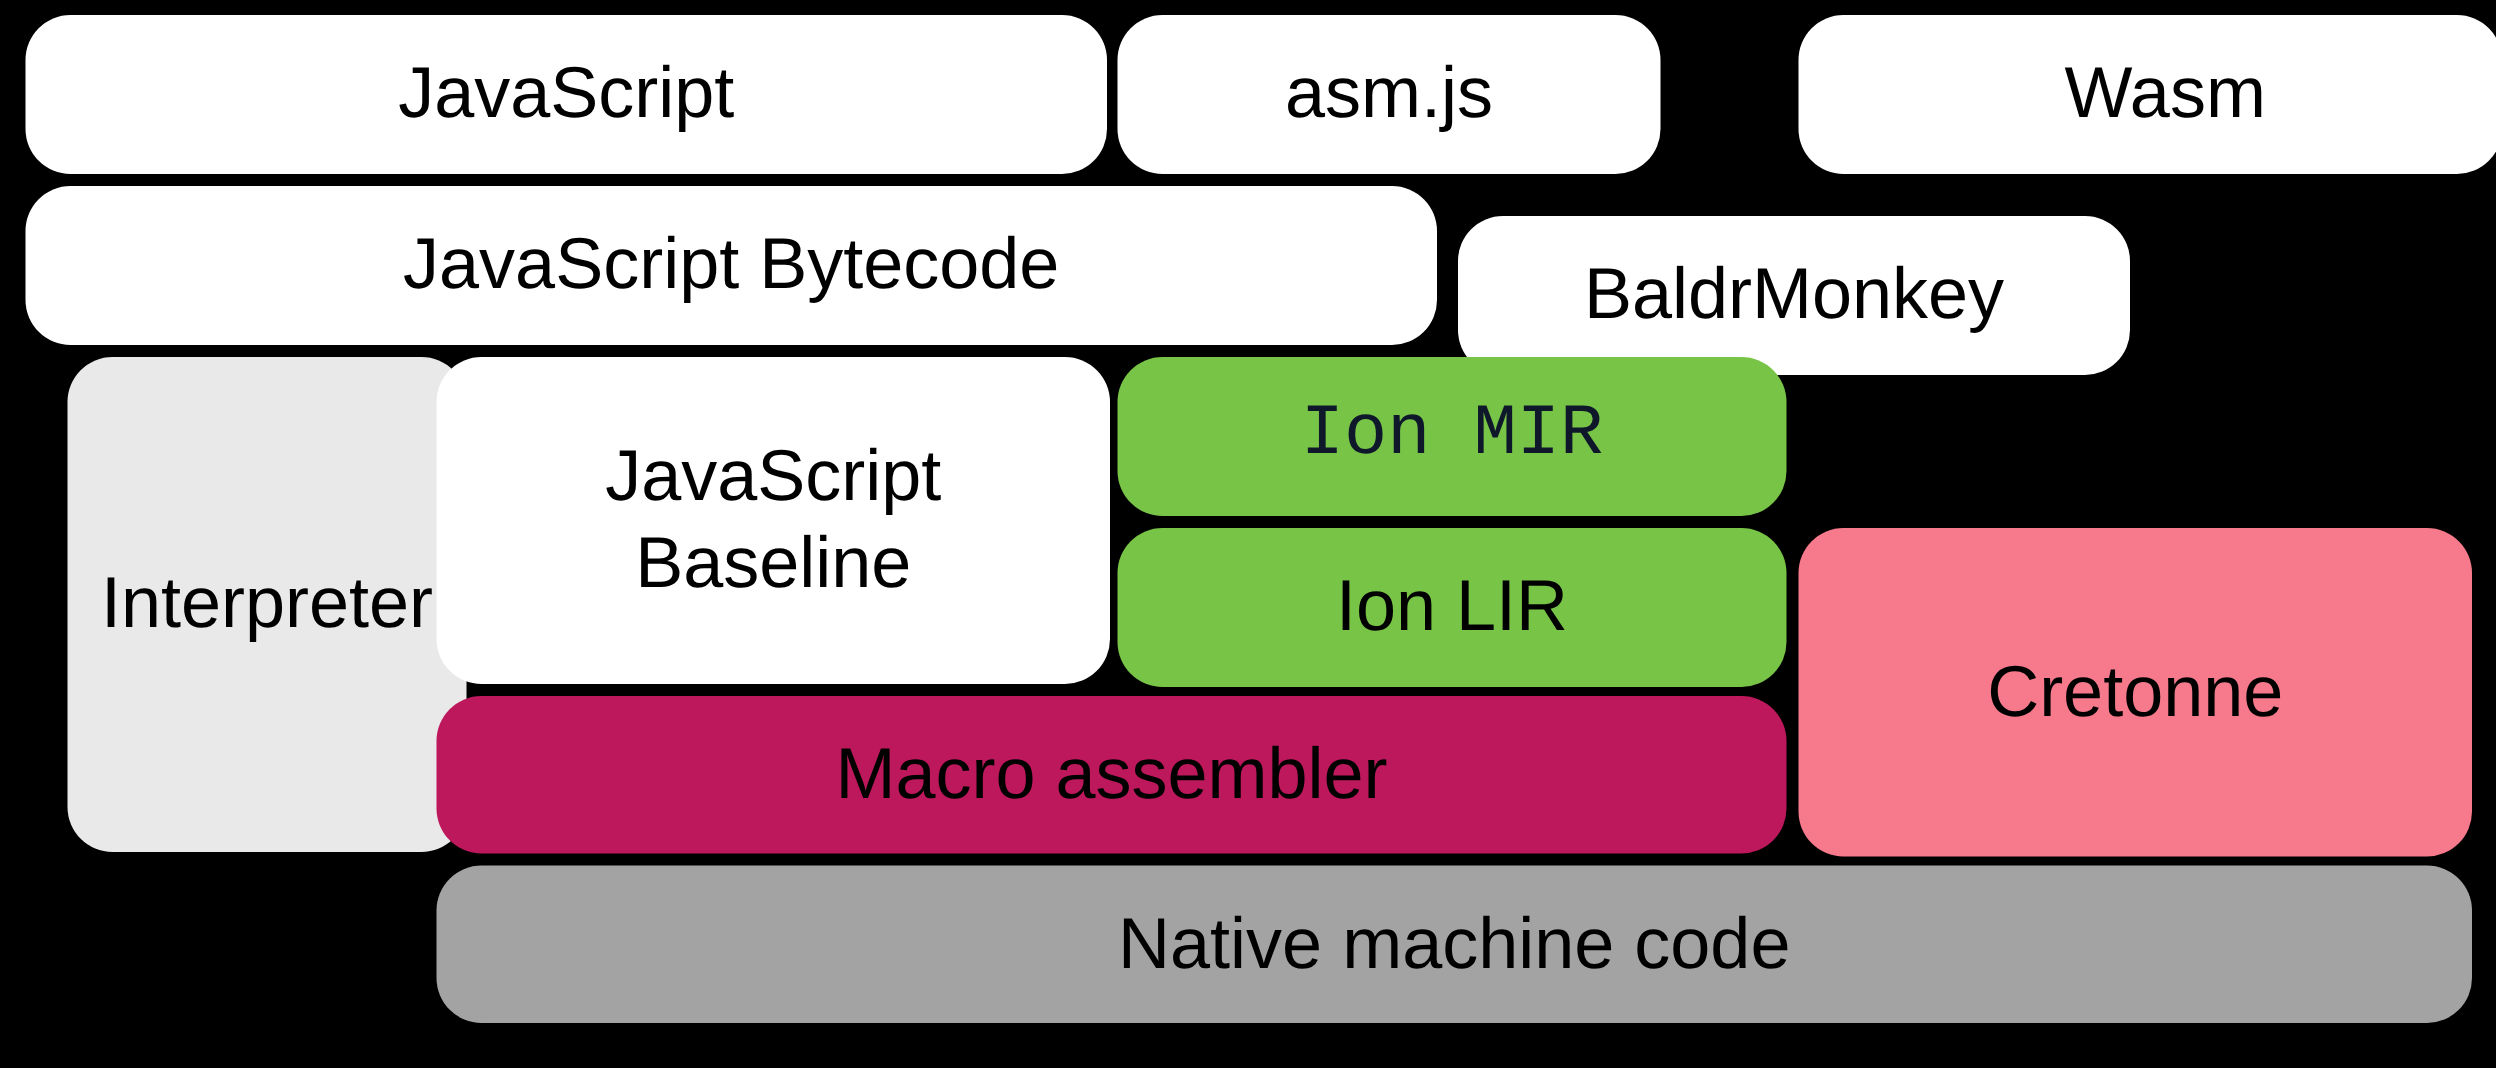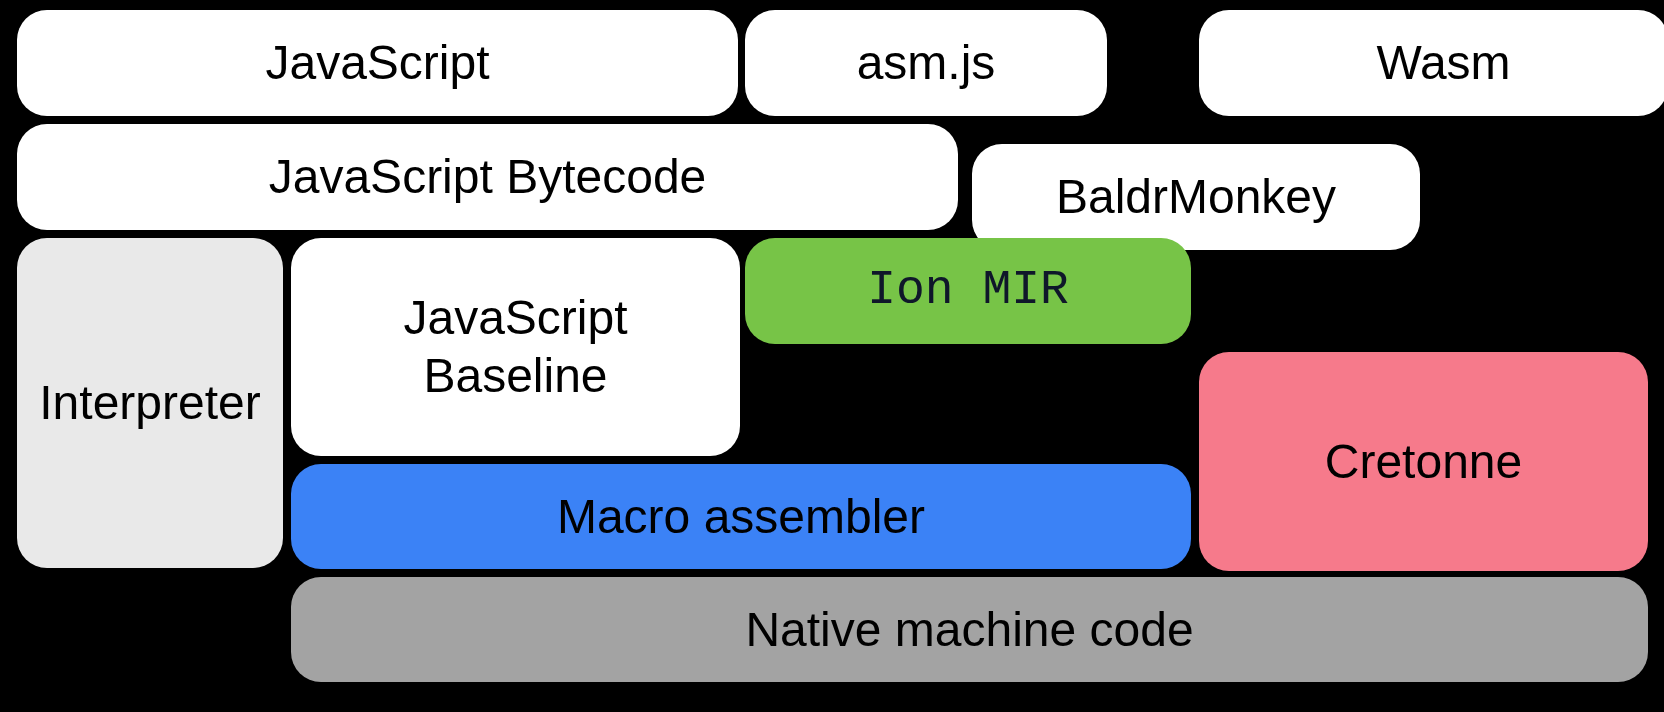--- a/index.html
+++ b/index.html
@@ -62,39 +62,42 @@
   </div>
 
   <div class="box b-bytecode" style="background: rgb(255, 255, 255); color: rgb(0, 0, 0);">
     <span>JavaScript Bytecode</span>
   </div>
 
   <div class="box b-baldrmonkey" style="background: rgb(255, 255, 255); color: rgb(0, 0, 0);">
     <span>BaldrMonkey</span>
   </div>
 
-  <div class="box b-interpreter" style="background: rgb(233, 233, 233); color: rgb(0, 0, 0);">
+  <div class="box b-interpreter" style="background: rgb(233, 233, 233); color: rgb(0, 0, 0); margin-left: 28px;">
     <span>Interpreter</span>
   </div>
 
   <div class="box b-baseline" style="background: rgb(255, 255, 255); color: rgb(0, 0, 0);">
     <span>JavaScript</span>
     <span>Baseline</span>
   </div>
 
   <div class="box b-ion-mir" style="background: rgb(119, 196, 71); color: #0f172a; font-family: Liberation Mono, monospace;">
     <span>Ion MIR</span>
   </div>
 
+  <div class="box b-ion-lir" style="background: rgb(119, 196, 71); color: rgb(0, 0, 0);">
+    <span>Ion LIR</span>
+  </div>
 
   <div class="box b-cretonne" style="background: rgb(246, 122, 139); color: rgb(0, 0, 0);">
     <span>Cretonne</span>
   </div>
 
-  <div class="box b-macro-assembler" style="background: #3b82f6; color: rgb(0, 0, 0);">
+  <div class="box b-macro-assembler" style="background: #be185d; color: rgb(0, 0, 0);">
     <span>Macro assembler</span>
   </div>
 
   <div class="box b-native" style="background: #a3a3a3; color: rgb(0, 0, 0);">
     <span>Native machine code</span>
   </div>
 
 </div>
 
 </body></html>

